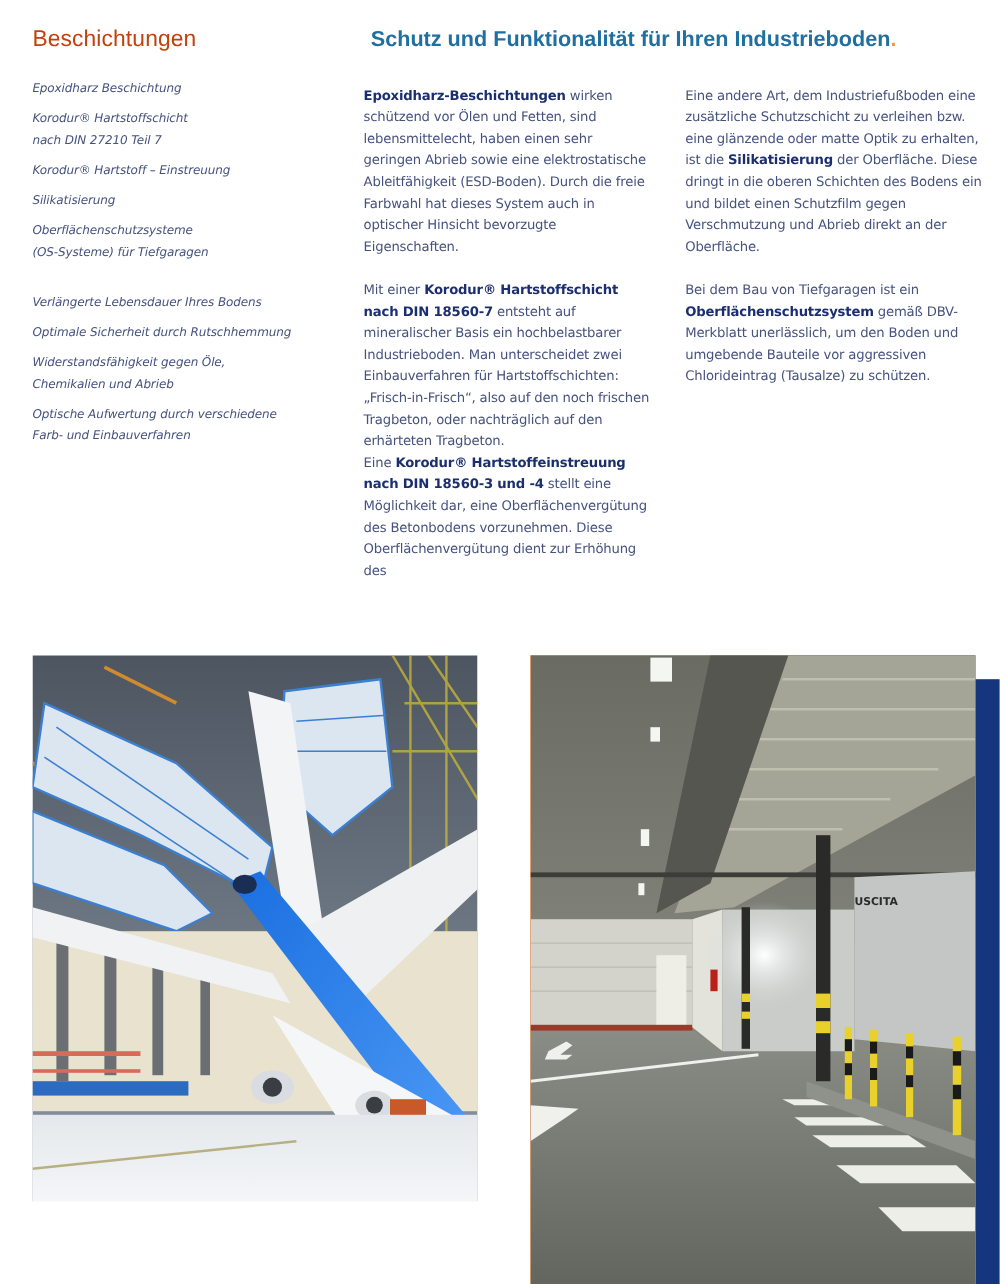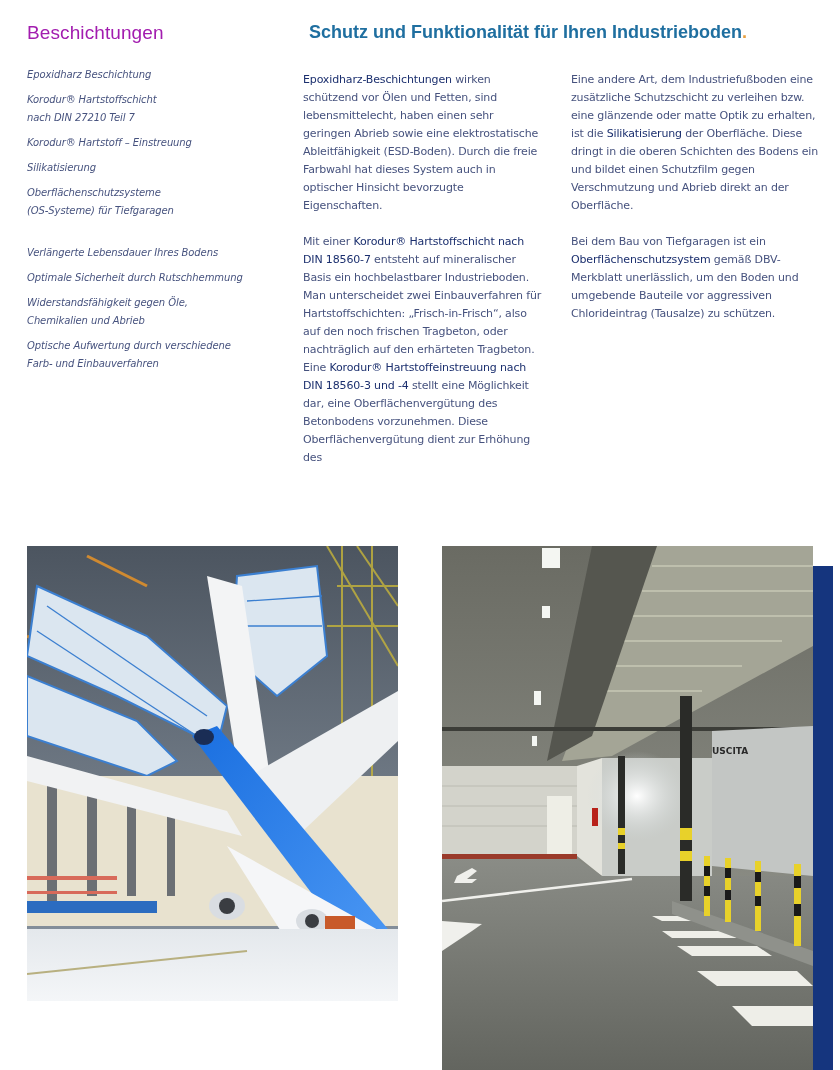--- a/index.html
+++ b/index.html
@@ -1,32 +1,32 @@
 <!DOCTYPE html>
 <html><head>
 <meta charset="utf-8">
 <style>
   * { box-sizing: border-box; margin: 0; padding: 0; }
   html, body { width: 840px; height: 1070px; background: #ffffff; overflow: hidden; }
   body { font-family: "DejaVu Sans", sans-serif; color: #3d4a78; position: relative; }
 
   .sidebar { position: absolute; left: 27px; top: 22px; width: 250px; }
-  .side-heading { font-family: "Liberation Sans", sans-serif; font-size: 19px; color: #a21caf; font-weight: normal; letter-spacing: 0.1px; }
+  .side-heading { font-family: "Liberation Sans", sans-serif; font-size: 19px; color: #c2410c; font-weight: normal; letter-spacing: 0.1px; }
   .side-list { list-style: none; margin-top: 22px; }
   .side-list li { font-size: 10px; line-height: 18px; color: #46527e; margin-bottom: 7px; letter-spacing: -0.1px; font-style: italic; }
   .vorteile { margin-top: 15px; }
   .vorteile .side-list { margin-top: 24px; }
 
   .main-title { position: absolute; left: 309px; top: 22px; font-family: "Liberation Sans", sans-serif; font-size: 18px; color: #1f6fa0; white-space: nowrap; }
   .main-title .dot { color: #e8a040; }
 
   .col { position: absolute; top: 71px; width: 240px; font-size: 11px; line-height: 18px; color: #46527e; letter-spacing: -0.15px; }
   .col p { margin-bottom: 18px; }
   .col p.tight { margin-bottom: 0; }
-  .col b { color: #1b2f6e; font-weight: normal; }
+  .col b { color: #1b2f6e; font-weight: bold; }
   .col1 { left: 303px; }
   .col2 { left: 571px; width: 248px; }
 
   .img { position: absolute; overflow: hidden; }
   .img-hangar { left: 27px; top: 546px; width: 371px; height: 455px; background: #e9edf2; }
   .img-garage { left: 442px; top: 546px; width: 371px; height: 524px; background: #f97316; }
   .accent-bar { position: absolute; left: 813px; top: 566px; width: 20px; height: 504px; background: #15357e; }
 </style>
 </head>
 <body>

